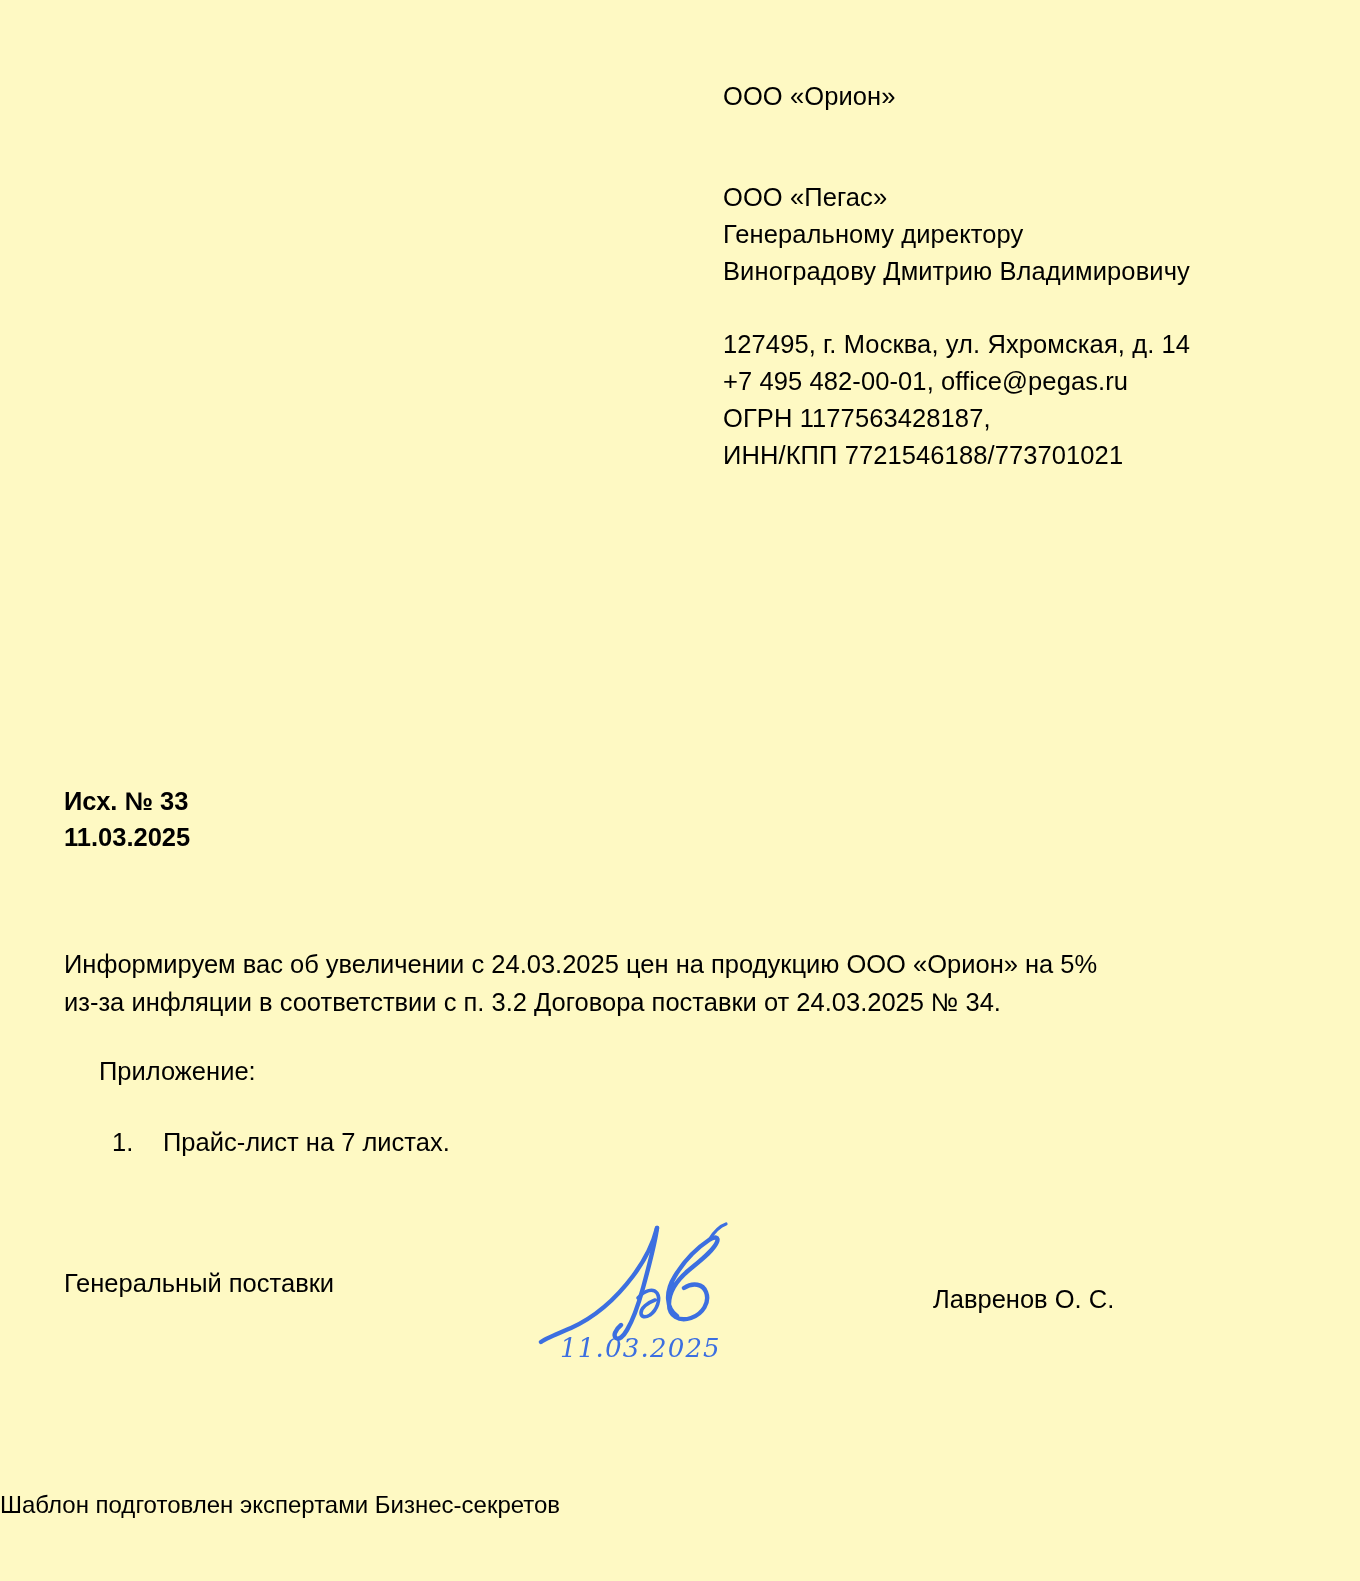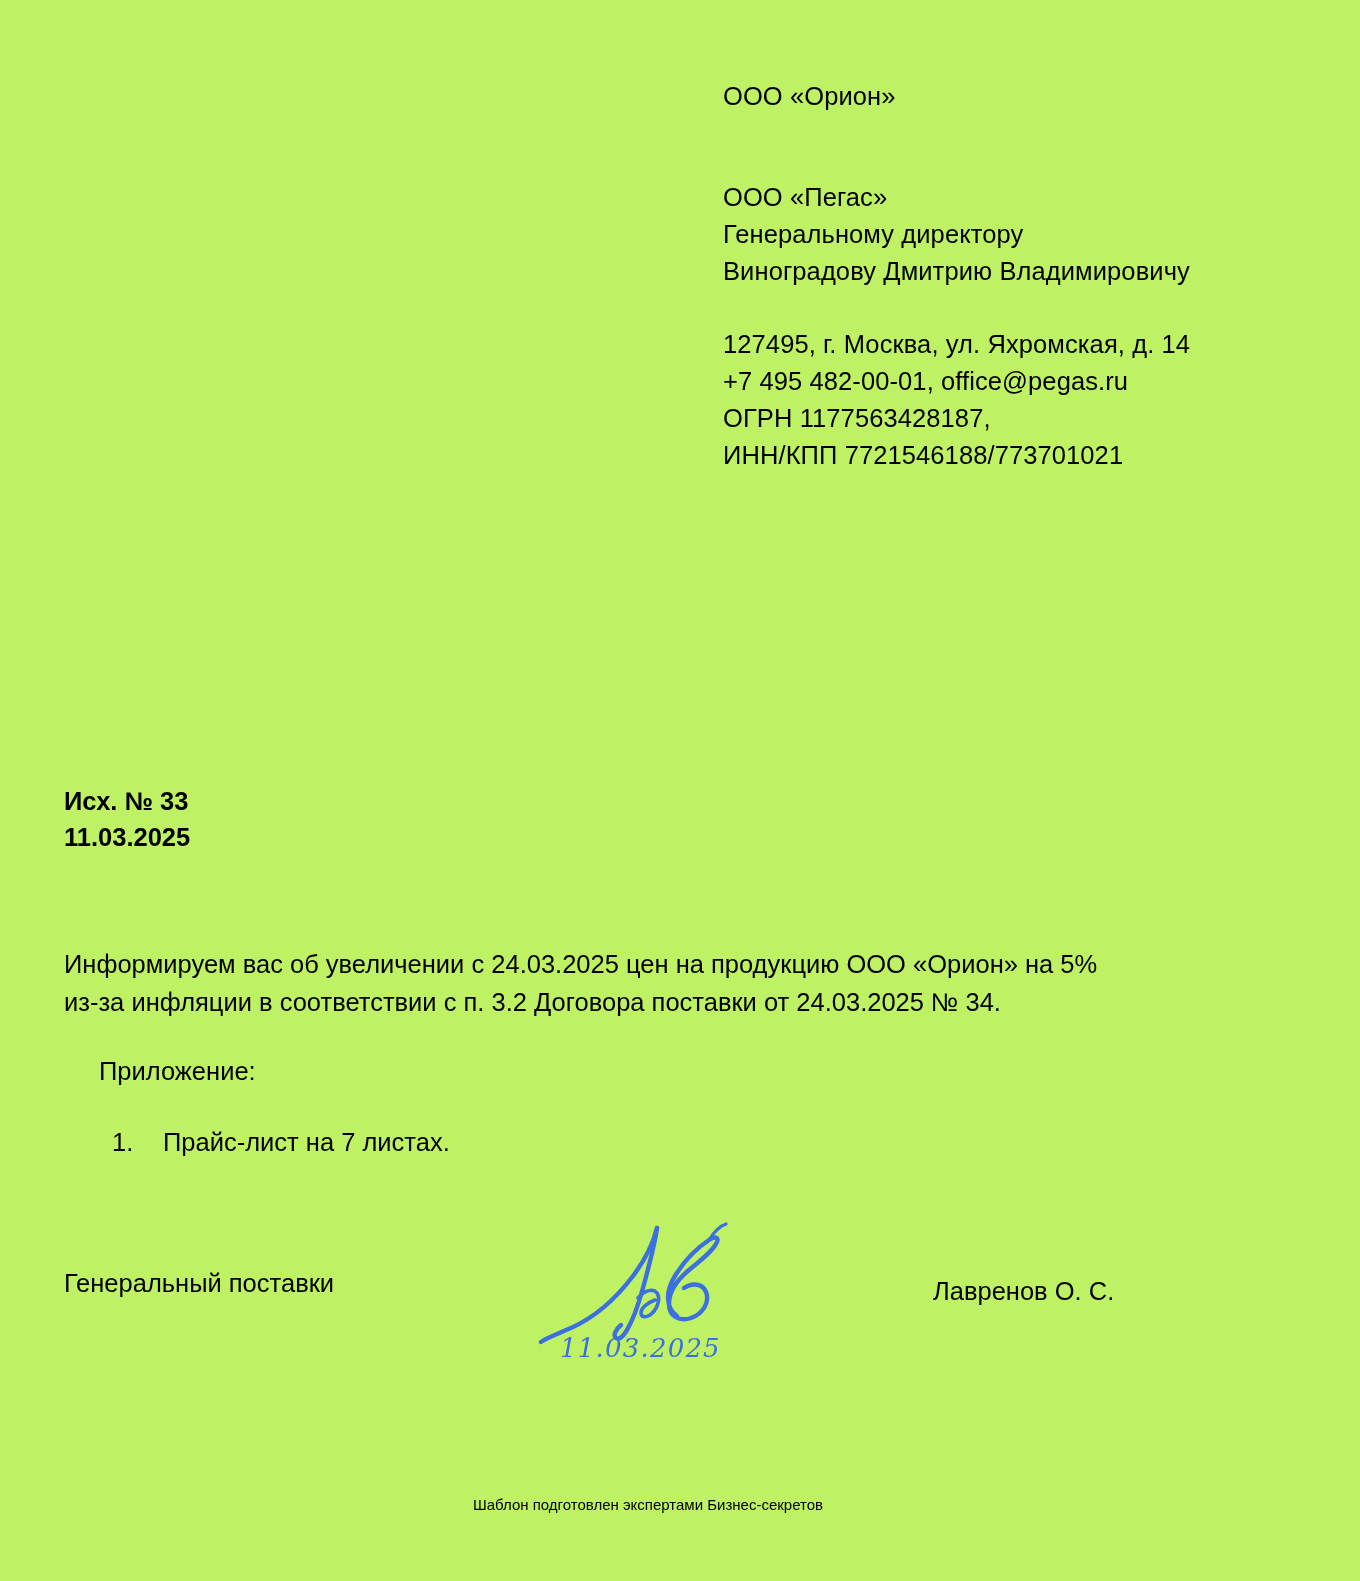--- a/index.html
+++ b/index.html
@@ -10,21 +10,21 @@
   }
   body {
     font-family: "Liberation Sans", "DejaVu Sans", sans-serif;
     color: #000000;
   }
   .page {
     position: relative;
     width: 1360px;
     height: 1581px;
     margin: 0 auto;
-    background: #bef264;
+    background: #fef9c3;
     overflow: hidden;
     box-sizing: border-box;
   }
 
   
   .right-col {
     position: absolute;
     left: 723px;
     top: 78px;
     width: 600px;
@@ -103,21 +103,21 @@
     position: absolute;
     left: 0;
     top: 0;
     font-size: 25.5px;
     line-height: 36px;
     white-space: nowrap;
   }
   .sig-name {
     position: absolute;
     left: 869px;
-    top: 8px;
+    top: 16px;
     font-size: 25.5px;
     line-height: 36px;
     white-space: nowrap;
   }
 
   
   .sig-graphic {
     position: absolute;
     left: 537px;
     top: 1218px;
@@ -137,22 +137,22 @@
     color: #3c6fe0;
     white-space: nowrap;
   }
 
   
   .footer {
     position: absolute;
     left: 0;
     top: 1490px;
     width: 1296px;
-    text-align: center;
-    font-size: 15px;
+    text-align: left;
+    font-size: 24px;
     line-height: 30px;
   }
   .footer span { white-space: nowrap; }
 </style>
 </head>
 <body>
 
 <div class="page">
 
   <div class="right-col">

